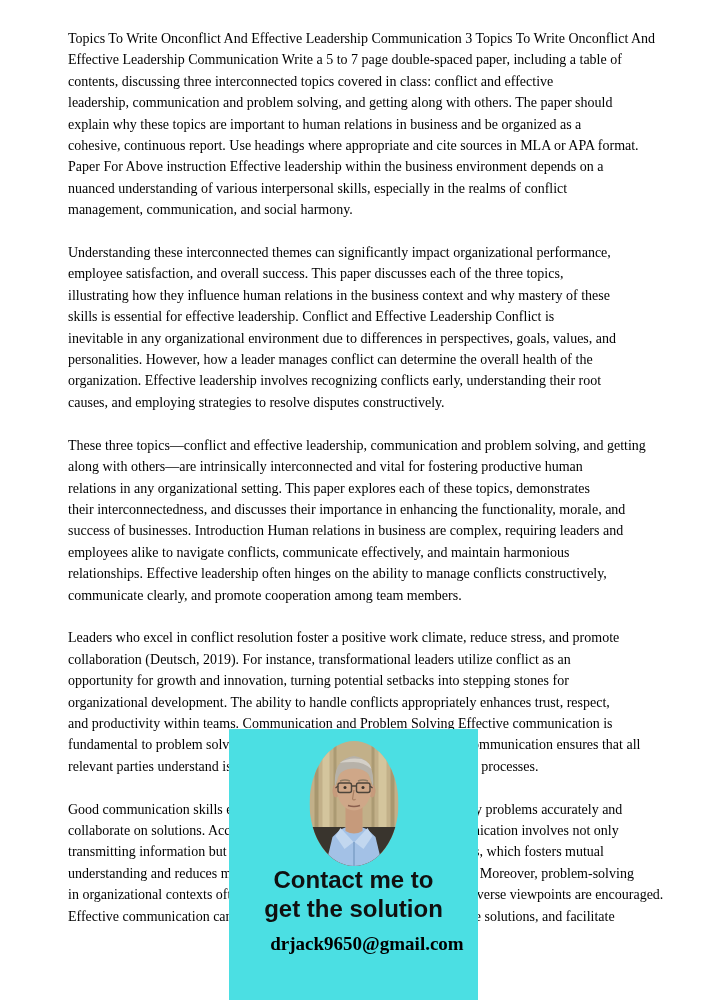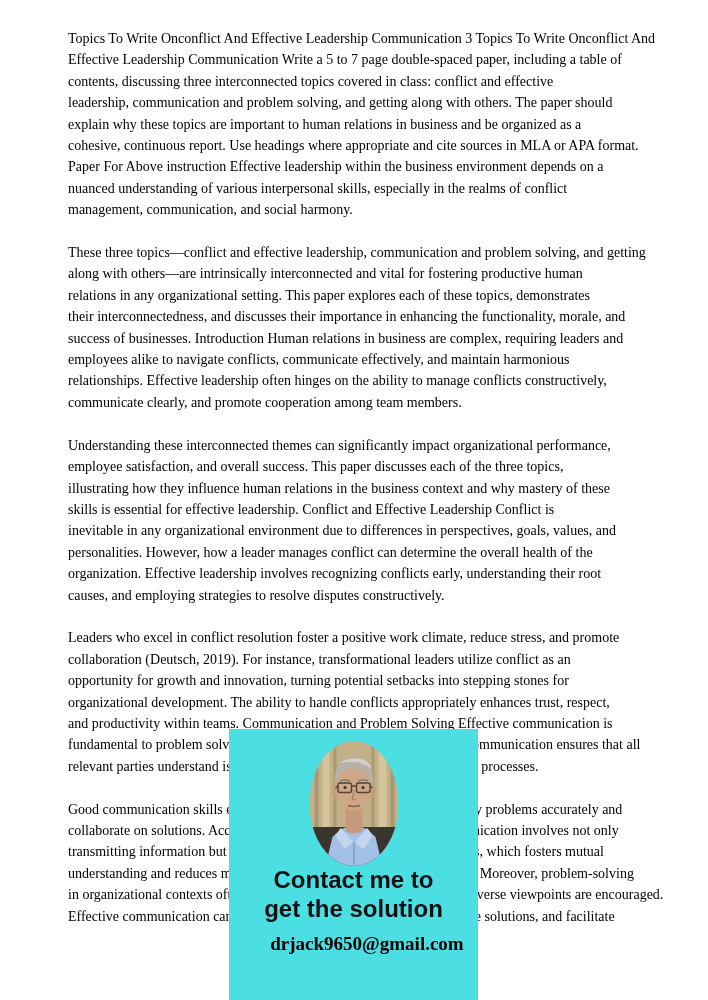--- a/index.html
+++ b/index.html
@@ -75,36 +75,36 @@
 <div class="doc">
   <p>Topics To Write Onconflict And Effective Leadership Communication 3 Topics To Write Onconflict And
 Effective Leadership Communication Write a 5 to 7 page double-spaced paper, including a table of
 contents, discussing three interconnected topics covered in class: conflict and effective
 leadership, communication and problem solving, and getting along with others. The paper should
 explain why these topics are important to human relations in business and be organized as a
 cohesive, continuous report. Use headings where appropriate and cite sources in MLA or APA format.
 Paper For Above instruction Effective leadership within the business environment depends on a
 nuanced understanding of various interpersonal skills, especially in the realms of conflict
 management, communication, and social harmony.</p>
+  <p>Understanding these interconnected themes can significantly impact organizational performance,
+employee satisfaction, and overall success. This paper discusses each of the three topics,
+illustrating how they influence human relations in the business context and why mastery of these
+skills is essential for effective leadership. Conflict and Effective Leadership Conflict is
+inevitable in any organizational environment due to differences in perspectives, goals, values, and
+personalities. However, how a leader manages conflict can determine the overall health of the
+organization. Effective leadership involves recognizing conflicts early, understanding their root
+causes, and employing strategies to resolve disputes constructively.</p>
   <p>These three topics—conflict and effective leadership, communication and problem solving, and getting
 along with others—are intrinsically interconnected and vital for fostering productive human
 relations in any organizational setting. This paper explores each of these topics, demonstrates
 their interconnectedness, and discusses their importance in enhancing the functionality, morale, and
 success of businesses. Introduction Human relations in business are complex, requiring leaders and
 employees alike to navigate conflicts, communicate effectively, and maintain harmonious
 relationships. Effective leadership often hinges on the ability to manage conflicts constructively,
 communicate clearly, and promote cooperation among team members.</p>
-  <p>Understanding these interconnected themes can significantly impact organizational performance,
-employee satisfaction, and overall success. This paper discusses each of the three topics,
-illustrating how they influence human relations in the business context and why mastery of these
-skills is essential for effective leadership. Conflict and Effective Leadership Conflict is
-inevitable in any organizational environment due to differences in perspectives, goals, values, and
-personalities. However, how a leader manages conflict can determine the overall health of the
-organization. Effective leadership involves recognizing conflicts early, understanding their root
-causes, and employing strategies to resolve disputes constructively.</p>
   <p>Leaders who excel in conflict resolution foster a positive work climate, reduce stress, and promote
 collaboration (Deutsch, 2019). For instance, transformational leaders utilize conflict as an
 opportunity for growth and innovation, turning potential setbacks into stepping stones for
 organizational development. The ability to handle conflicts appropriately enhances trust, respect,
 and productivity within teams. Communication and Problem Solving Effective communication is
 fundamental to problem solving within teams and organizations. Clear communication ensures that all
 relevant parties understand issues and work through structured resolution processes.</p>
   <p>Good communication skills enable teams to articulate challenges, identify problems accurately and
 collaborate on solutions. According to Johnson (2020), effective communication involves not only
 transmitting information but also actively listening to others' perspectives, which fosters mutual

